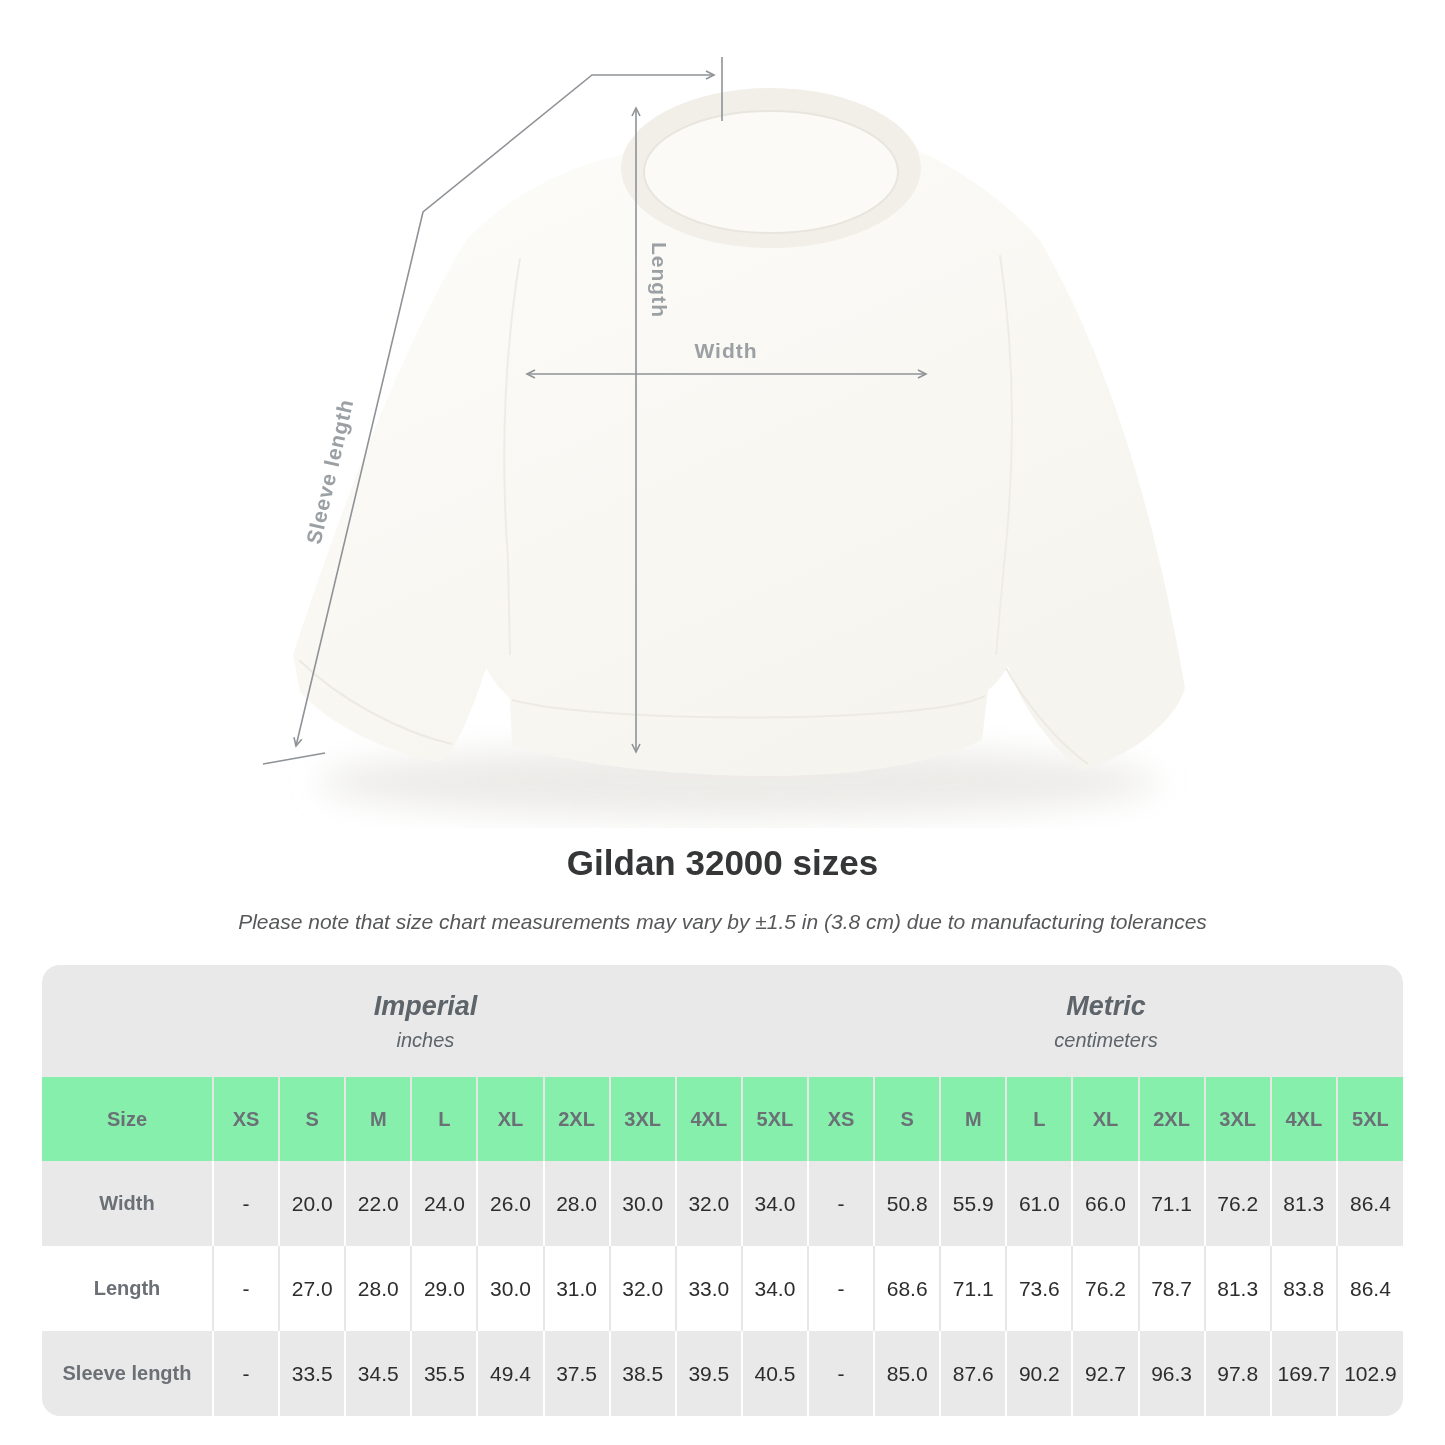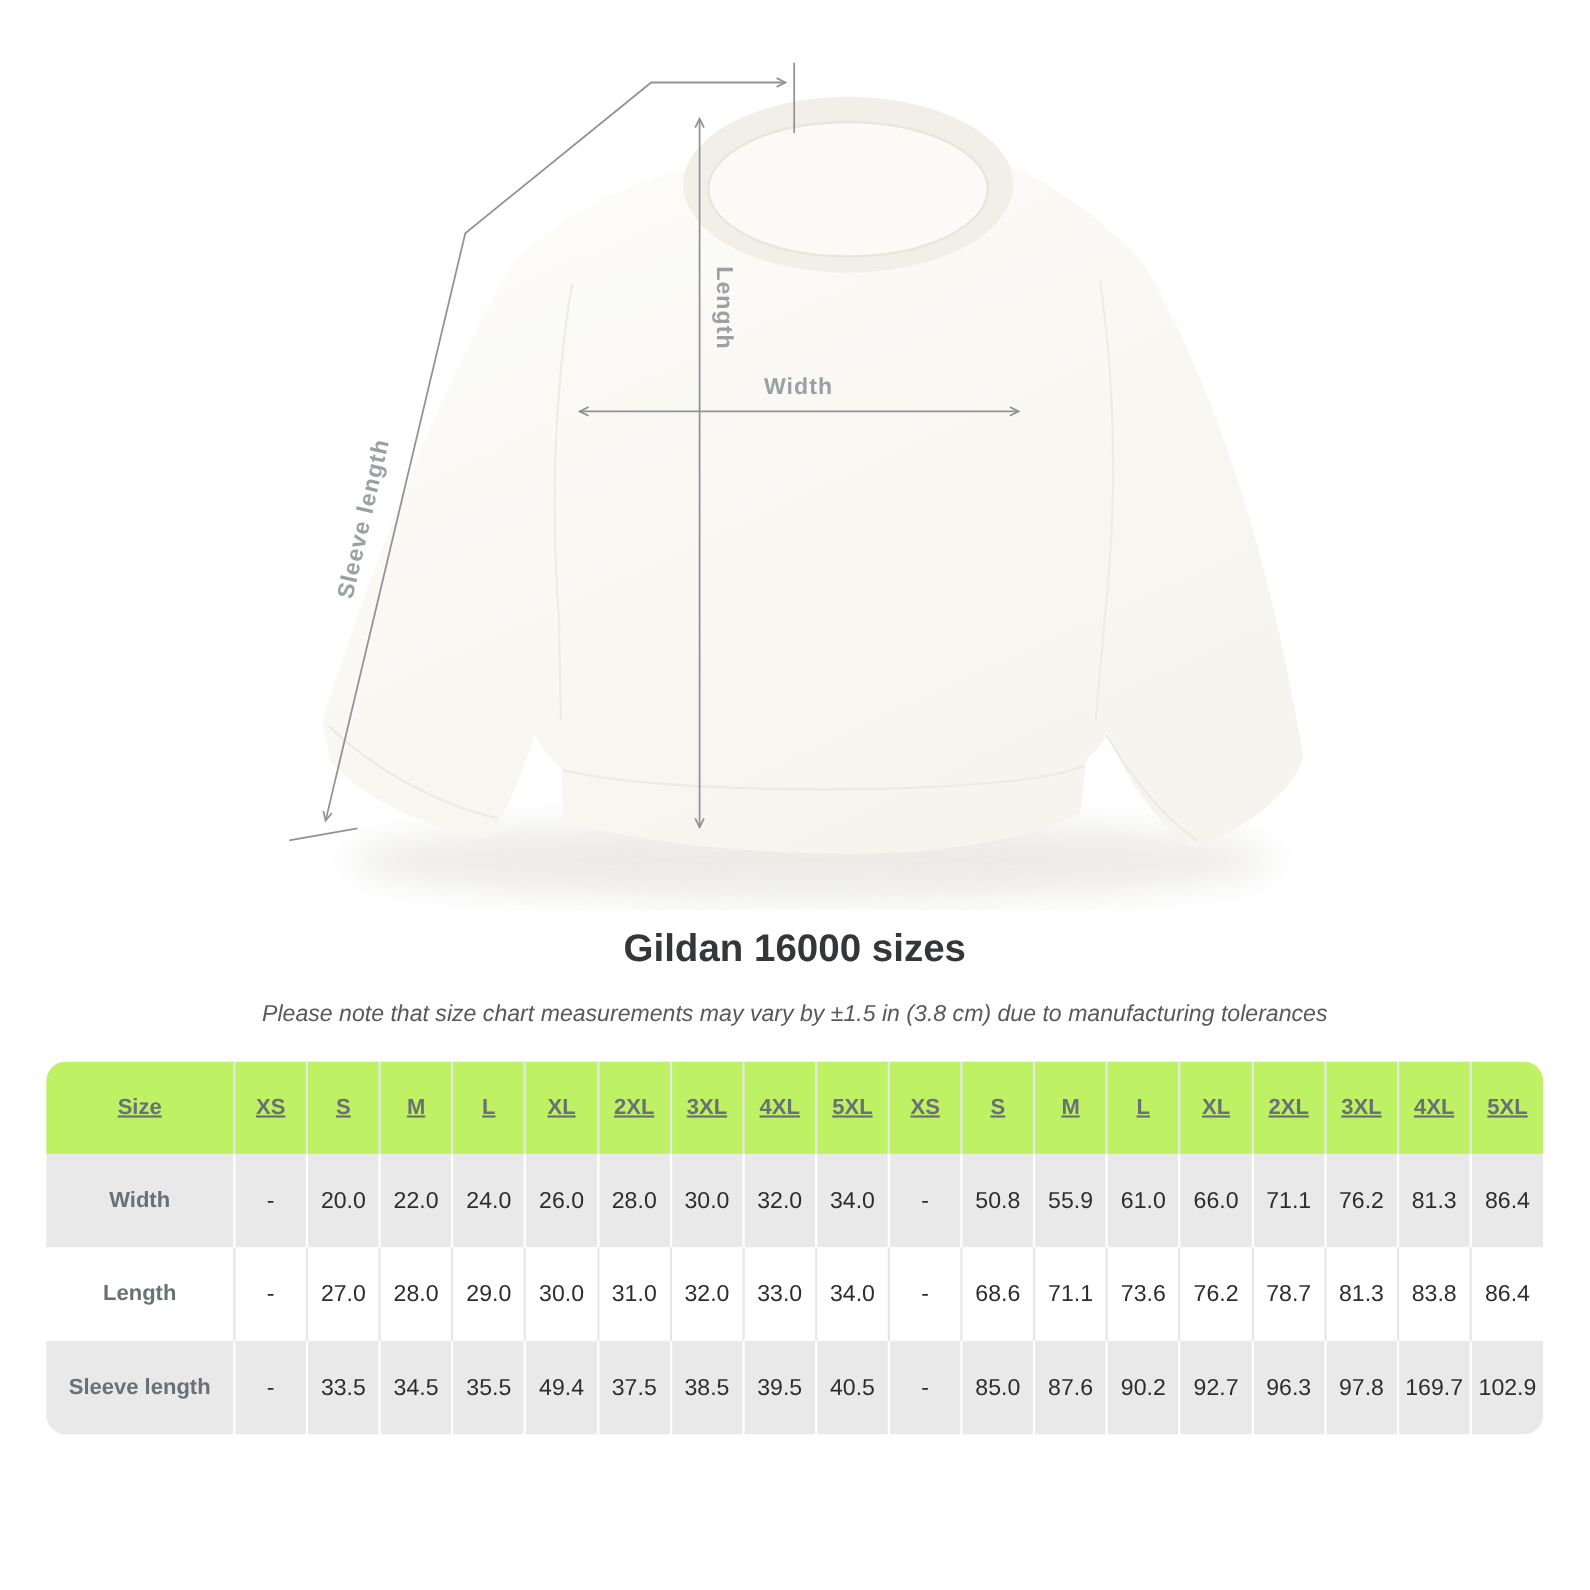--- a/index.html
+++ b/index.html
@@ -28,21 +28,21 @@
   .band-title{font-size:27px;font-weight:bold;font-style:italic;color:#5d646a;}
   .band-sub{font-size:20px;font-style:italic;color:#5d646a;}
   table.sizes{width:100%;border-collapse:collapse;table-layout:fixed;}
   table.sizes th,table.sizes td{
     text-align:center;vertical-align:middle;padding:0;
     border-left:2px solid #e7e7e7;
   }
   table.sizes th.rowlabel{width:170px;border-left:none;}
   table.sizes thead tr{height:84px;}
   table.sizes tbody tr{height:85px;}
-  table.sizes thead th{background:#bef264;font-size:20px;font-weight:bold;color:#6a7076;text-decoration:underline;}
+  table.sizes thead th{background:#86efac;font-size:20px;font-weight:bold;color:#6a7076;}
   table.sizes tbody td{font-size:21px;font-weight:normal;color:#2d2d2d;}
   table.sizes tbody th.rowlabel{font-size:20px;font-weight:bold;color:#6a7076;}
   table.sizes tr.striped th,table.sizes tr.striped td{background:#e9e9e9;border-left-color:#ffffff;}
   table.sizes tr.plain th,table.sizes tr.plain td{background:#ffffff;border-left-color:#e7e7e7;}
   .ann-label{font-size:21px;font-weight:bold;fill:#9ba0a4;letter-spacing:1px;}
 </style>
 </head>
 <body>
 
 <div class="figure">
@@ -109,24 +109,34 @@
       <line x1="636" y1="108" x2="636" y2="752" marker-start="url(#arrs)" marker-end="url(#arr)"></line>
 
       <line x1="527" y1="374" x2="926" y2="374" marker-start="url(#arrs)" marker-end="url(#arr)"></line>
     </g>
     <text class="ann-label" x="726" y="358" text-anchor="middle">Width</text>
     <text class="ann-label" x="652" y="242" transform="rotate(90 652 242)">Length</text>
     <text class="ann-label" x="337" y="473" text-anchor="middle" transform="rotate(-77 337 473)">Sleeve length</text>
   </svg>
 </div>
 
-<h1 class="page-title">Gildan 16000 sizes</h1>
+<h1 class="page-title">Gildan 32000 sizes</h1>
 <p class="note">Please note that size chart measurements may vary by ±1.5 in (3.8 cm) due to manufacturing tolerances</p>
 
 <div class="table-wrap">
+  <div class="band">
+    <div class="band-half imperial">
+      <div class="band-title">Imperial</div>
+      <div class="band-sub">inches</div>
+    </div>
+    <div class="band-half metric">
+      <div class="band-title">Metric</div>
+      <div class="band-sub">centimeters</div>
+    </div>
+  </div>
   <table class="sizes">
     <thead>
       <tr>
         <th class="rowlabel">Size</th>
       <th>XS</th>
           <th>S</th>
           <th>M</th>
           <th>L</th>
           <th>XL</th>
           <th>2XL</th>

